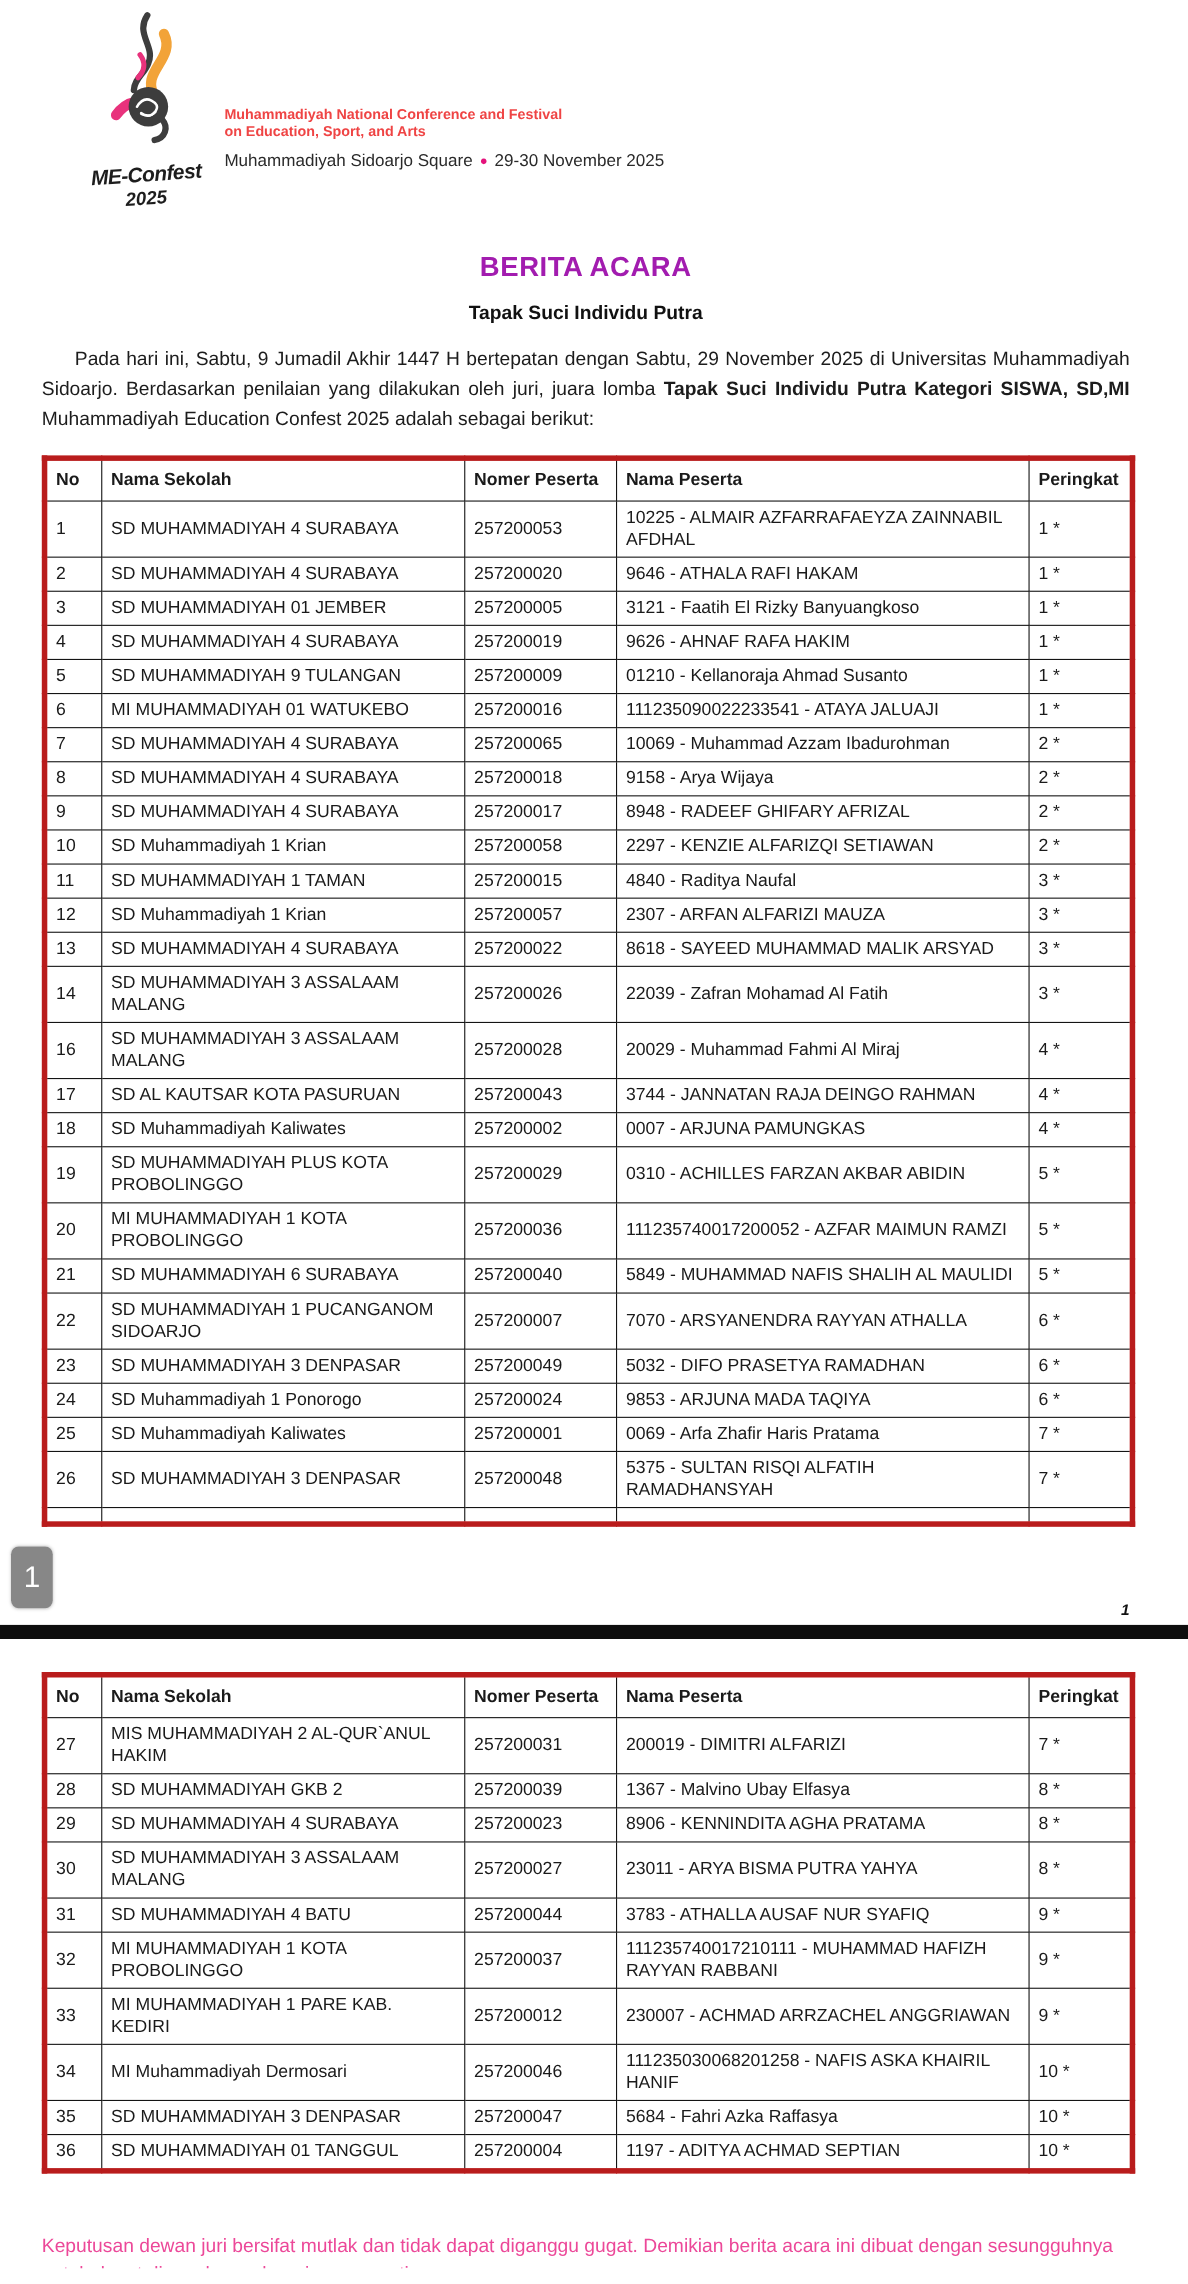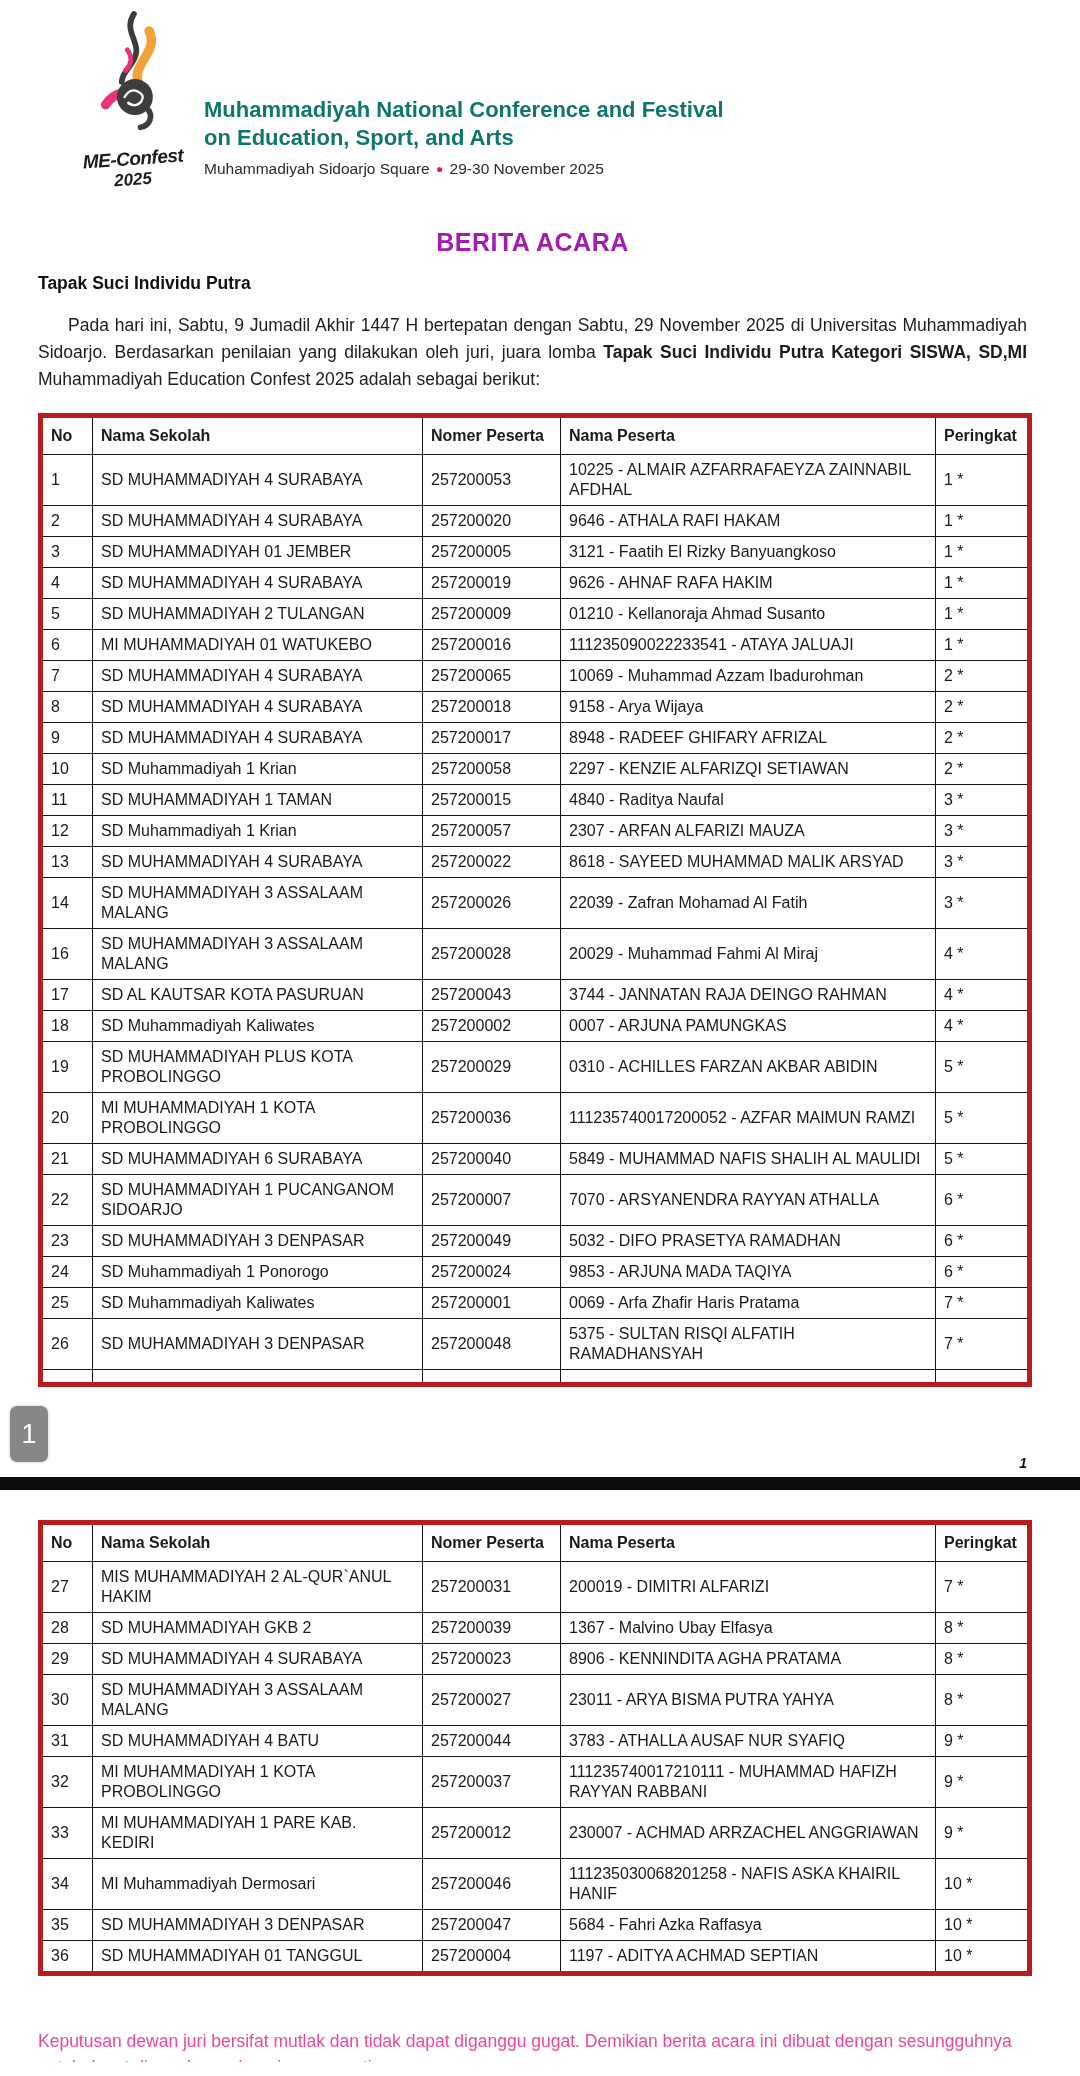--- a/index.html
+++ b/index.html
@@ -52,23 +52,23 @@
   .logo-year {
     font-style: italic;
     font-weight: bold;
     font-size: 17px;
     color: #1d1d1d;
     transform: rotate(-4deg);
   }
   .header-text { padding-top: 86px; }
   .header-title-line {
     font-weight: bold;
-    font-size: 22px;
+    font-size: 13px;
     line-height: 1.25;
-    color: #0f766e;
+    color: #ef4444;
   }
   .header-venue-line {
     margin-top: 9px;
     font-size: 15.5px;
     color: #2a2a2a;
   }
   .pink-dot {
     color: #e4127b;
     font-size: 12px;
     vertical-align: 1px;
@@ -79,20 +79,21 @@
   .doc-title {
     margin: 38px 0 0 0;
     text-align: center;
     font-size: 25px;
     font-weight: bold;
     letter-spacing: 0.5px;
     color: #a21caf;
   }
   .doc-subtitle {
     margin: 16px 0 0 0;
+    text-align: center;
     font-size: 17.5px;
     font-weight: bold;
     color: #111;
   }
   .intro-par {
     margin: 18px 0 0 0;
     font-size: 17.5px;
     line-height: 1.55;
     text-align: justify;
     text-indent: 30px;
@@ -240,21 +241,21 @@
       </tr>
         <tr>
         <td>4</td>
         <td>SD MUHAMMADIYAH 4 SURABAYA</td>
         <td>257200019</td>
         <td>9626 - AHNAF RAFA HAKIM</td>
         <td>1 *</td>
       </tr>
         <tr>
         <td>5</td>
-        <td>SD MUHAMMADIYAH 2 TULANGAN</td>
+        <td>SD MUHAMMADIYAH 9 TULANGAN</td>
         <td>257200009</td>
         <td>01210 - Kellanoraja Ahmad Susanto</td>
         <td>1 *</td>
       </tr>
         <tr>
         <td>6</td>
         <td>MI MUHAMMADIYAH 01 WATUKEBO</td>
         <td>257200016</td>
         <td>111235090022233541 - ATAYA JALUAJI</td>
         <td>1 *</td>

